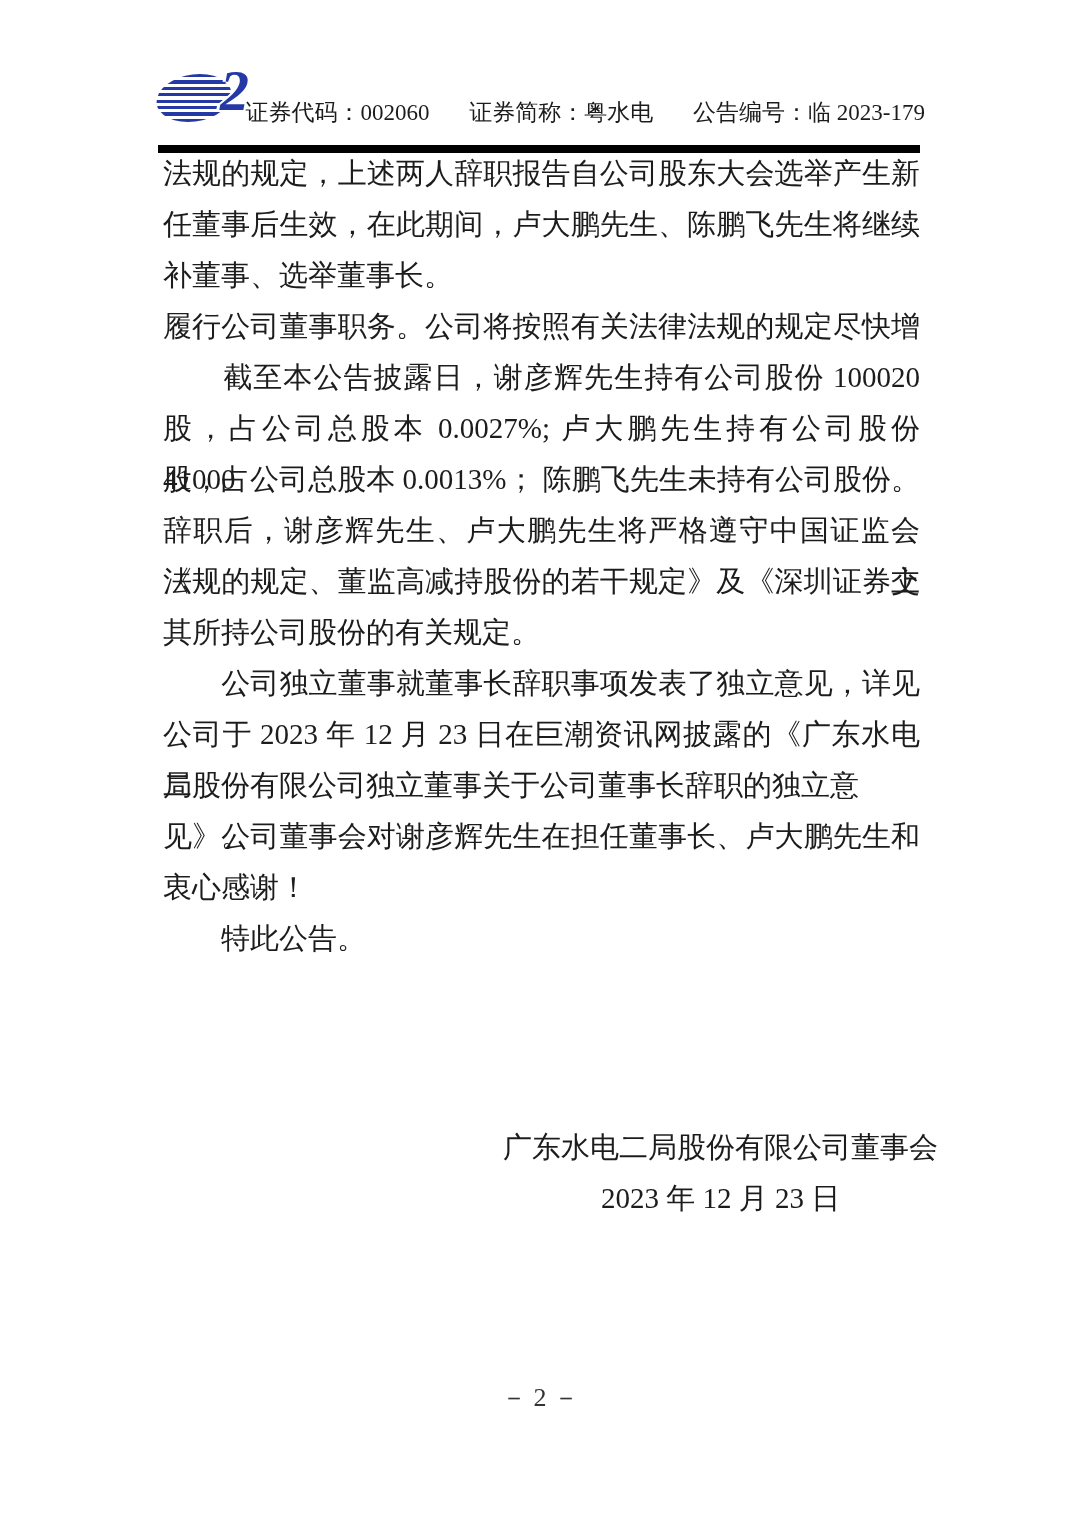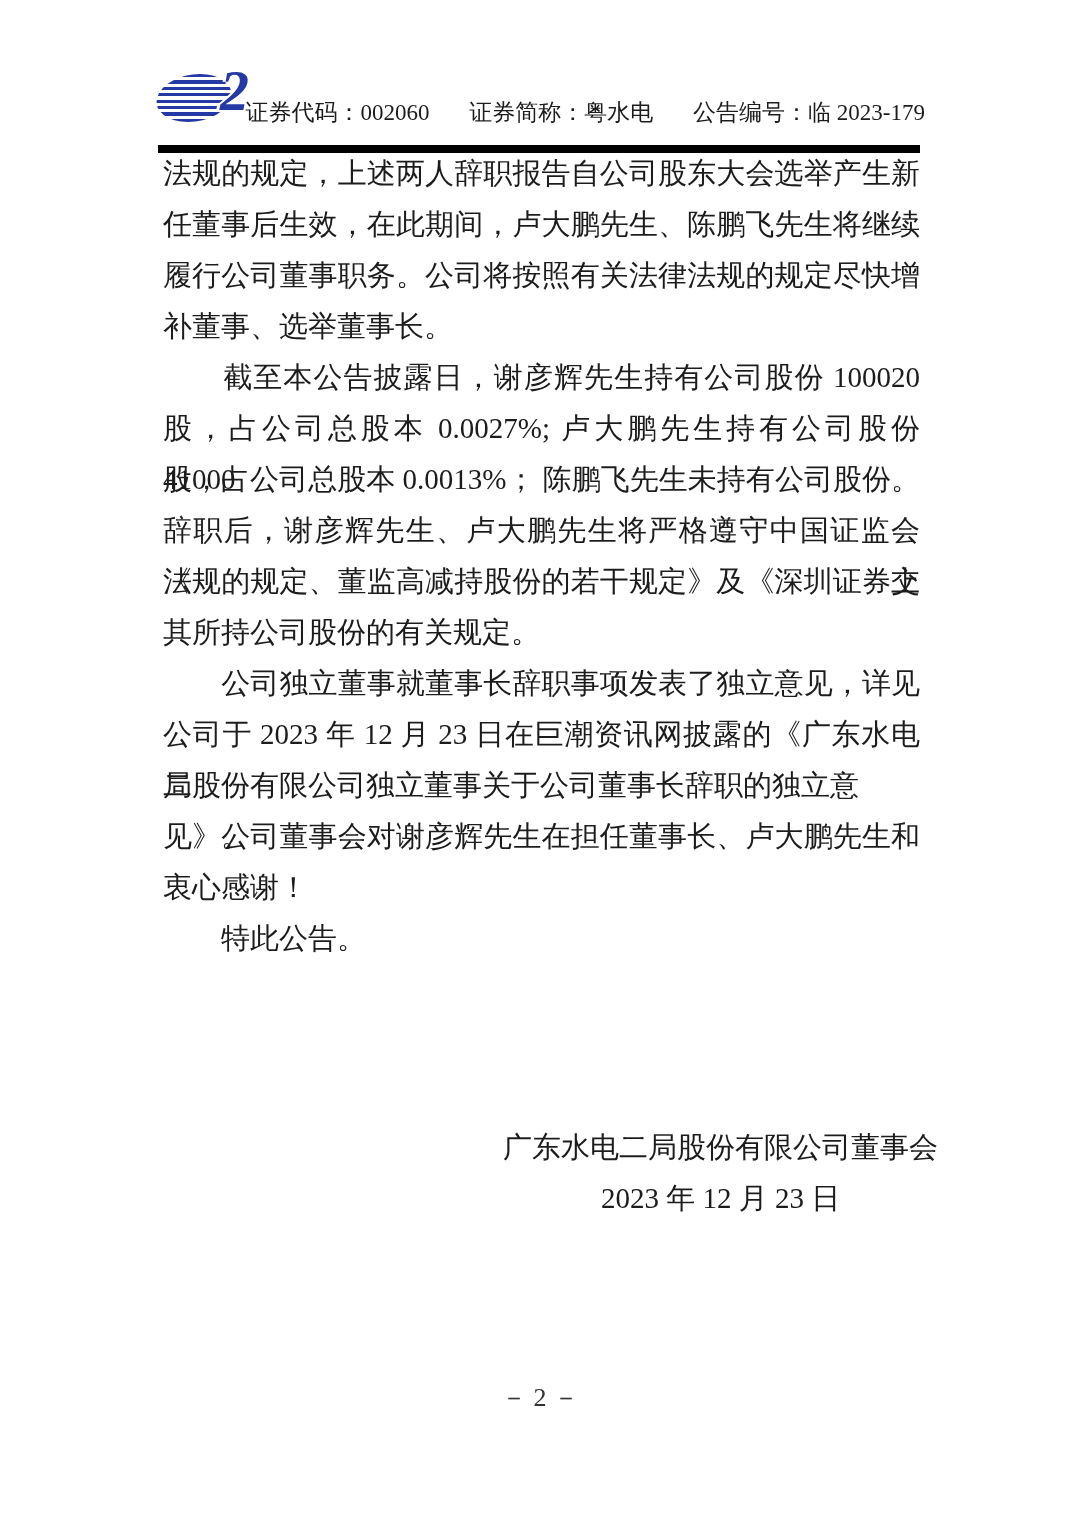--- a/index.html
+++ b/index.html
@@ -127,22 +127,22 @@
     <span class="seg">证券代码：002060</span>
     <span class="seg">证券简称：粤水电</span>
     <span class="seg">公告编号：临 2023-179</span>
   </div>
 
   <div class="rule"></div>
 
   <div class="doc-body">
     <div class="line j">法规的规定，上述两人辞职报告自公司股东大会选举产生新</div>
     <div class="line j">任董事后生效，在此期间，卢大鹏先生、陈鹏飞先生将继续</div>
+    <div class="line">补董事、选举董事长。</div>
     <div class="line j">履行公司董事职务。公司将按照有关法律法规的规定尽快增</div>
-    <div class="line">补董事、选举董事长。</div>
     <div class="line j">　　截至本公告披露日，谢彦辉先生持有公司股份 100020</div>
     <div class="line j">股，占公司总股本 0.0027%; 卢大鹏先生持有公司股份 41000</div>
     <div class="line j">股，占公司总股本 0.0013%； 陈鹏飞先生未持有公司股份。</div>
     <div class="line j">辞职后，谢彦辉先生、卢大鹏先生将严格遵守中国证监会《上</div>
     <div class="line j">法规的规定、董监高减持股份的若干规定》及《深圳证券交</div>
     <div class="line">其所持公司股份的有关规定。</div>
     <div class="line j">　　公司独立董事就董事长辞职事项发表了独立意见，详见</div>
     <div class="line j">公司于 2023 年 12 月 23 日在巨潮资讯网披露的《广东水电二</div>
     <div class="line">局股份有限公司独立董事关于公司董事长辞职的独立意见》。</div>
     <div class="line j">　　公司董事会对谢彦辉先生在担任董事长、卢大鹏先生和</div>

